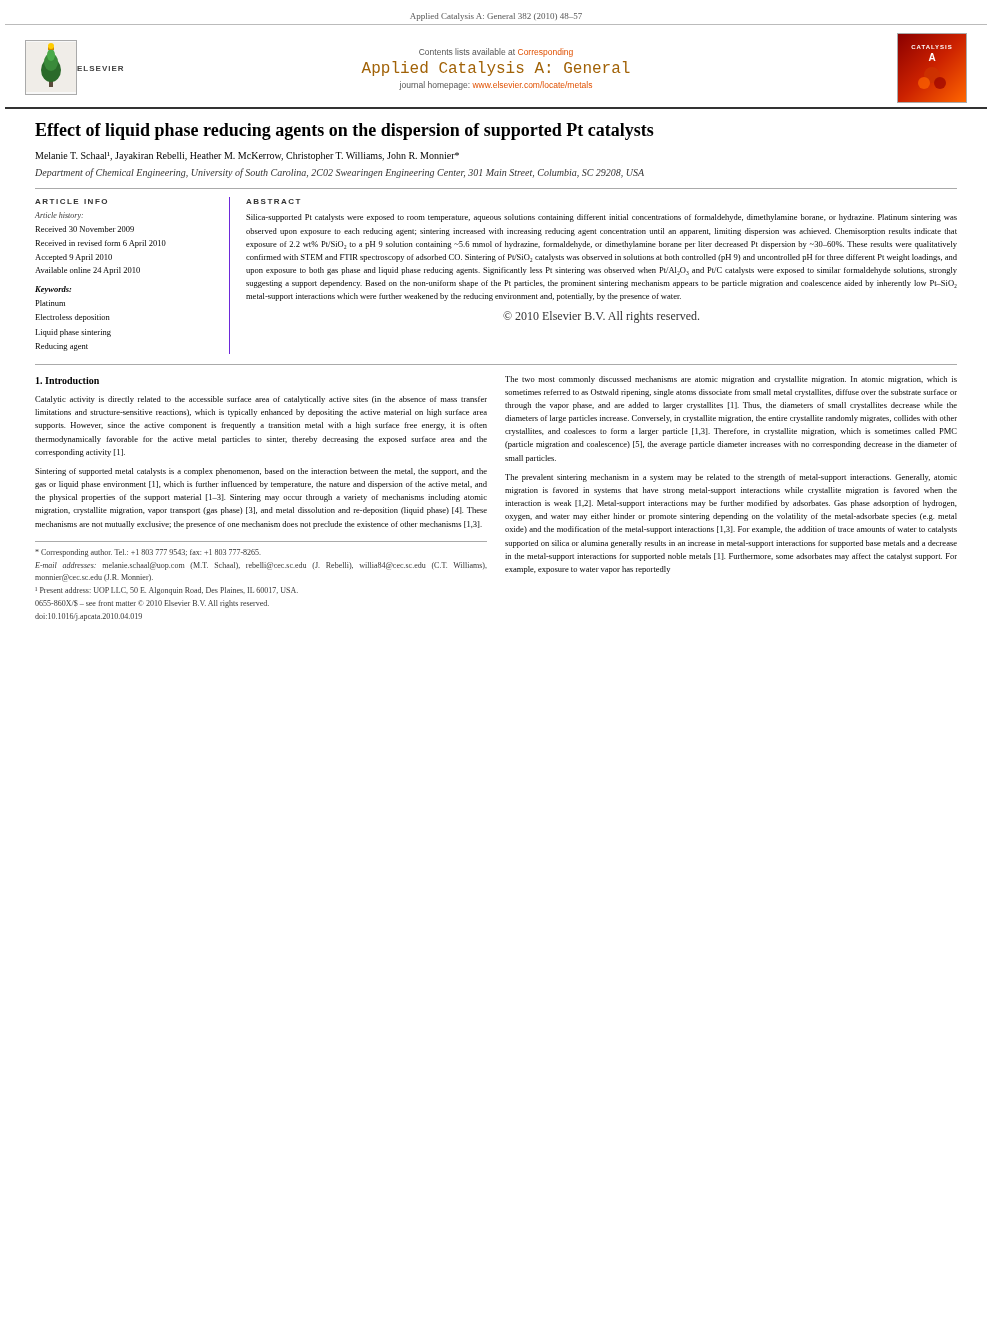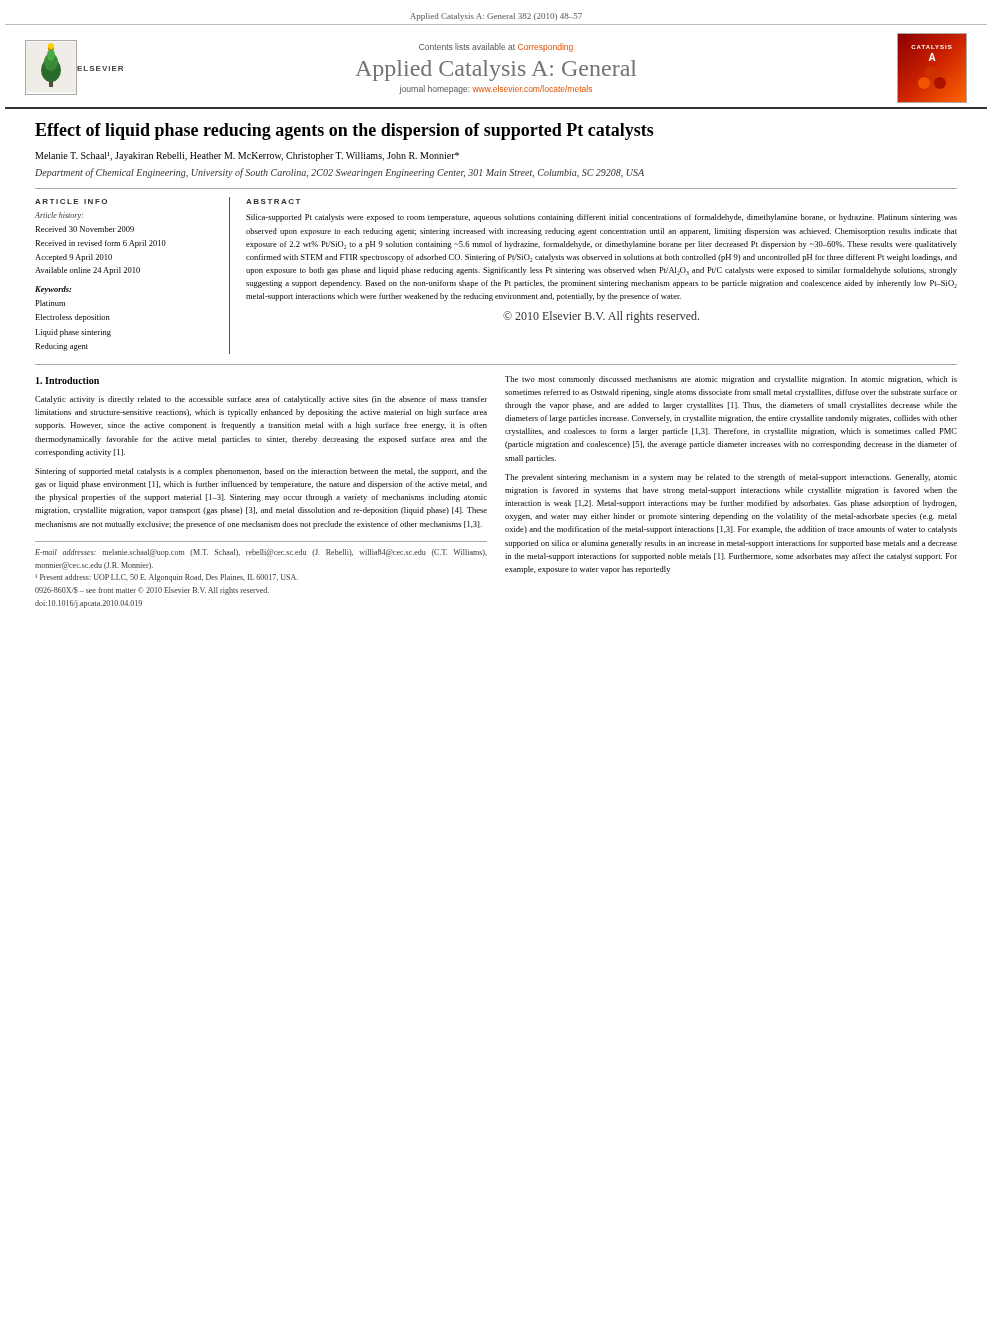--- a/index.html
+++ b/index.html
@@ -66,24 +66,24 @@
       color: #555;
       margin-bottom: 3px;
       font-family: Arial, sans-serif;
     }
     .sciencedirect-link {
       color: #e05000;
       font-size: 8.5px;
       font-family: Arial, sans-serif;
     }
     .journal-title {
-      font-size: 24px;
+      font-size: 16px;
       font-weight: normal;
-      color: #737373;
-      font-family: Liberation Serif, serif;
+      color: #a16207;
+      font-family: Liberation Mono, monospace;
       margin: 2px 0;
     }
     .journal-homepage {
       font-size: 8.5px;
       color: #555;
       font-family: Arial, sans-serif;
       margin-top: 2px;
     }
     .homepage-link {
       color: #e05000;
@@ -315,26 +315,27 @@
     <div class="body-divider"></div>
 
     <div class="body-two-col">
 
       <div class="body-col">
         <div class="section-heading">1.  Introduction</div>
         <div class="paragraph">Catalytic activity is directly related to the accessible surface area of catalytically active sites (in the absence of mass transfer limitations and structure-sensitive reactions), which is typically enhanced by depositing the active material on high surface area supports. However, since the active component is frequently a transition metal with a high surface free energy, it is often thermodynamically favorable for the active metal particles to sinter, thereby decreasing the exposed surface area and the corresponding activity [1].</div>
         <div class="paragraph">Sintering of supported metal catalysts is a complex phenomenon, based on the interaction between the metal, the support, and the gas or liquid phase environment [1], which is further influenced by temperature, the nature and dispersion of the active metal, and the physical properties of the support material [1–3]. Sintering may occur through a variety of mechanisms including atomic migration, crystallite migration, vapor transport (gas phase) [3], and metal dissolution and re-deposition (liquid phase) [4]. These mechanisms are not mutually exclusive; the presence of one mechanism does not preclude the existence of other mechanisms [1,3].</div>
 
         <div class="footer-notes">
+          <div>* Corresponding author. Tel.: +1 803 777 9543; fax: +1 803 777-8265.</div>
           <div>
             <span style="font-style:italic;">E-mail addresses:</span>
             <span>melanie.schaal@uop.com (M.T. Schaal), rebelli@cec.sc.edu (J. Rebelli), willia84@cec.sc.edu (C.T. Williams), monnier@cec.sc.edu (J.R. Monnier).</span>
           </div>
           <div>¹ Present address: UOP LLC, 50 E. Algonquin Road, Des Plaines, IL 60017, USA.</div>
-          <div>0926-860X/$ – see front matter © 2010 Elsevier B.V. All rights reserved.</div>
+          <div>0655-860X/$ – see front matter © 2010 Elsevier B.V. All rights reserved.</div>
           <div>doi:10.1016/j.apcata.2010.04.019</div>
         </div>
       </div>
 
       <div class="body-col">
         <div class="paragraph">The two most commonly discussed mechanisms are atomic migration and crystallite migration. In atomic migration, which is sometimes referred to as Ostwald ripening, single atoms dissociate from small metal crystallites, diffuse over the substrate surface or through the vapor phase, and are added to larger crystallites [1]. Thus, the diameters of small crystallites decrease while the diameters of large particles increase. Conversely, in crystallite migration, the entire crystallite randomly migrates, collides with other crystallites, and coalesces to form a larger particle [1,3]. Therefore, in crystallite migration, which is sometimes called PMC (particle migration and coalescence) [5], the average particle diameter increases with no corresponding decrease in the diameter of small particles.</div>
         <div class="paragraph">The prevalent sintering mechanism in a system may be related to the strength of metal-support interactions. Generally, atomic migration is favored in systems that have strong metal-support interactions while crystallite migration is favored when the interaction is weak [1,2]. Metal-support interactions may be further modified by adsorbates. Gas phase adsorption of hydrogen, oxygen, and water may either hinder or promote sintering depending on the volatility of the metal-adsorbate species (e.g. metal oxide) and the modification of the metal-support interactions [1,3]. For example, the addition of trace amounts of water to catalysts supported on silica or alumina generally results in an increase in metal-support interactions for supported base metals and a decrease in the metal-support interactions for supported noble metals [1]. Furthermore, some adsorbates may affect the catalyst support. For example, exposure to water vapor has reportedly</div>
       </div>
 
     </div>

